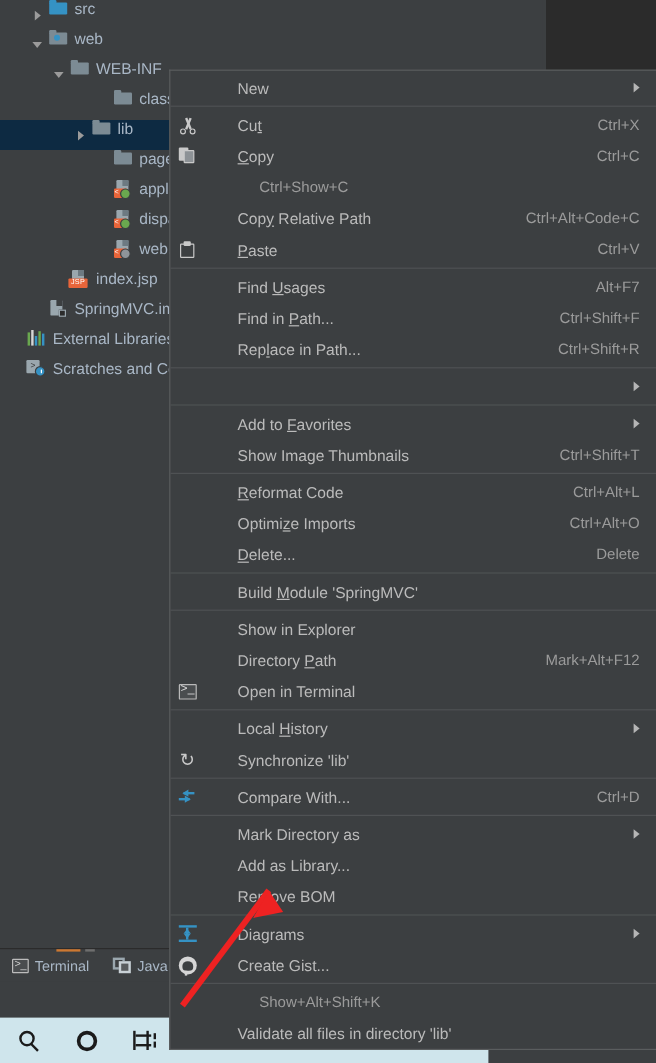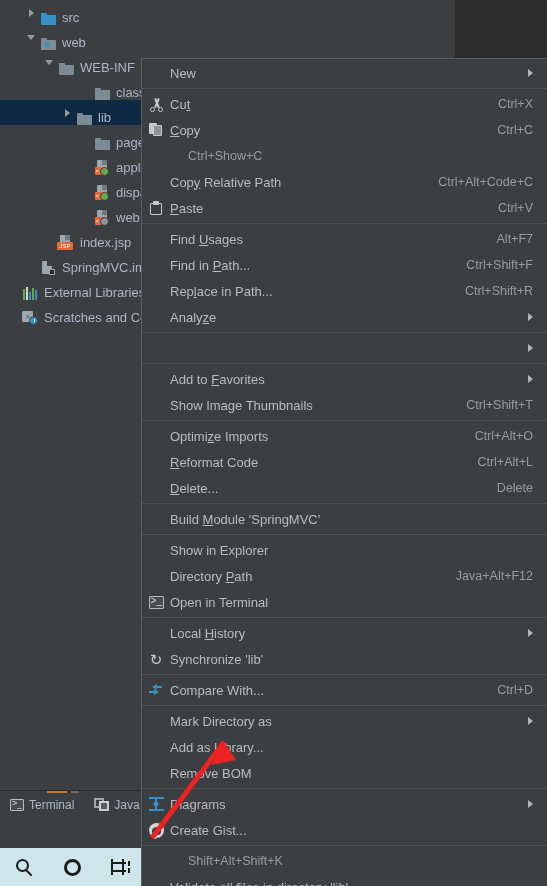--- a/index.html
+++ b/index.html
@@ -20,21 +20,21 @@
     position: absolute; left: 451px; top: 0; width: 4px; height: 790px;
     background: #3c3f41;
   }
 
   
   .tree {
     position: absolute; left: 0; top: 0; width: 452px; height: 790px;
     background: #3c3f41;
   }
   .tree-row {
-    position: relative; height: 25px; display: flex; align-items: flex-end;
+    position: relative; height: 25px; display: flex; align-items: flex-start;
     font-size: 13px; color: #a9b7c6; white-space: nowrap;
   }
   .tree-row.selected { background: #0d2a42; }
   .tree-row .twisty {
     width: 14px; height: 25px; flex: 0 0 14px;
     display: flex; align-items: center; justify-content: center;
   }
   .tree-row .twisty i {
     display: block; width: 0; height: 0;
   }
@@ -141,21 +141,21 @@
     position: absolute; left: 141px; top: 58px; width: 406px;
     background: #3c3f41;
     border: 1px solid #5a5d5e;
     border-right: none;
     padding: 1px 0 0 0;
     font-size: 13px;
     z-index: 50;
   }
   .ctx .mi {
     position: relative; height: 26px; display: flex; align-items: center;
-    color: #bbbbbb; padding: 0 14px 0 0;
+    color: #bbbbbb; padding: 0 14px 0 0; gap: 28px;
   }
   .ctx .mi .mic { width: 28px; flex: 0 0 28px; display: flex; align-items: center; justify-content: center; }
   .ctx .mi .mlabel { flex: 1 1 auto; white-space: nowrap; }
   .ctx .mi .mlabel u { text-decoration: underline; }
   .ctx .mi .mkey { color: #9b9b9b; font-size: 12.5px; white-space: nowrap; padding-left: 18px; }
   .ctx .mi .marrow {
     width: 0; height: 0; margin-left: 18px;
     border-left: 5px solid #b5b5b5;
     border-top: 4px solid transparent;
     border-bottom: 4px solid transparent;
@@ -458,71 +458,66 @@
       <div class="mi">
         <span class="mic"></span>
         <span class="mlabel">Find in <u>P</u>ath...</span>
         <span class="mkey">Ctrl+Shift+F</span>
       </div>
       <div class="mi">
         <span class="mic"></span>
         <span class="mlabel">Rep<u>l</u>ace in Path...</span>
         <span class="mkey">Ctrl+Shift+R</span>
       </div>
-      <div class="mi">
-        <span class="mic"></span>
-        <span class="mlabel">Analy<u>z</u>e</span>
-        <span class="marrow" style="margin-left: auto;"></span>
-      </div>
       <div class="sep"></div>
       <div class="mi">
         <span class="mic"></span>
         <span class="marrow" style="margin-left: auto;"></span>
       </div>
       <div class="sep"></div>
       <div class="mi">
         <span class="mic"></span>
         <span class="mlabel">Add to <u>F</u>avorites</span>
         <span class="marrow" style="margin-left: auto;"></span>
       </div>
       <div class="mi">
         <span class="mic"></span>
         <span class="mlabel">Show Image Thumbnails</span>
         <span class="mkey">Ctrl+Shift+T</span>
       </div>
       <div class="sep"></div>
       <div class="mi">
         <span class="mic"></span>
+        <span class="mlabel"><u>R</u>eformat Code</span>
+        <span class="mkey">Ctrl+Alt+L</span>
+      </div>
+      <div class="mi">
+        <span class="mic"></span>
         <span class="mlabel">Optimi<u>z</u>e Imports</span>
         <span class="mkey">Ctrl+Alt+O</span>
       </div>
       <div class="mi">
         <span class="mic"></span>
-        <span class="mlabel"><u>R</u>eformat Code</span>
-        <span class="mkey">Ctrl+Alt+L</span>
-      </div>
-      <div class="mi">
-        <span class="mic"></span>
         <span class="mlabel"><u>D</u>elete...</span>
         <span class="mkey">Delete</span>
       </div>
       <div class="sep"></div>
       <div class="mi">
         <span class="mic"></span>
         <span class="mlabel">Build <u>M</u>odule 'SpringMVC'</span>
       </div>
       <div class="sep"></div>
       <div class="mi">
         <span class="mic"></span>
         <span class="mlabel">Show in Explorer</span>
       </div>
       <div class="mi">
         <span class="mic"></span>
         <span class="mlabel">Directory <u>P</u>ath</span>
-        <span class="mkey">Java+Alt+F12</span>
+        <span class="mkey">Mark+Alt+F12</span>
       </div>
       <div class="mi">
         <span class="mic">
           <span class="g-term"></span>
         </span>
         <span class="mlabel">Open in Terminal</span>
       </div>
       <div class="sep"></div>
       <div class="mi">
         <span class="mic"></span>
@@ -576,21 +571,21 @@
       </div>
       <div class="mi">
         <span class="mic">
           <span class="g-git"></span>
         </span>
         <span class="mlabel">Create Gist...</span>
       </div>
       <div class="sep"></div>
       <div class="mi">
         <span class="mic"></span>
-        <span class="mkey">Shift+Alt+Shift+K</span>
+        <span class="mkey">Show+Alt+Shift+K</span>
       </div>
       <div class="mi">
         <span class="mic"></span>
         <span class="mlabel">Validate all files in directory 'lib'</span>
       </div>
     </div>
 
   <svg class="arrow-svg" viewBox="0 0 547 886">
     <defs>
       <marker id="ah" markerWidth="6" markerHeight="6" refX="3" refY="3" orient="auto">

